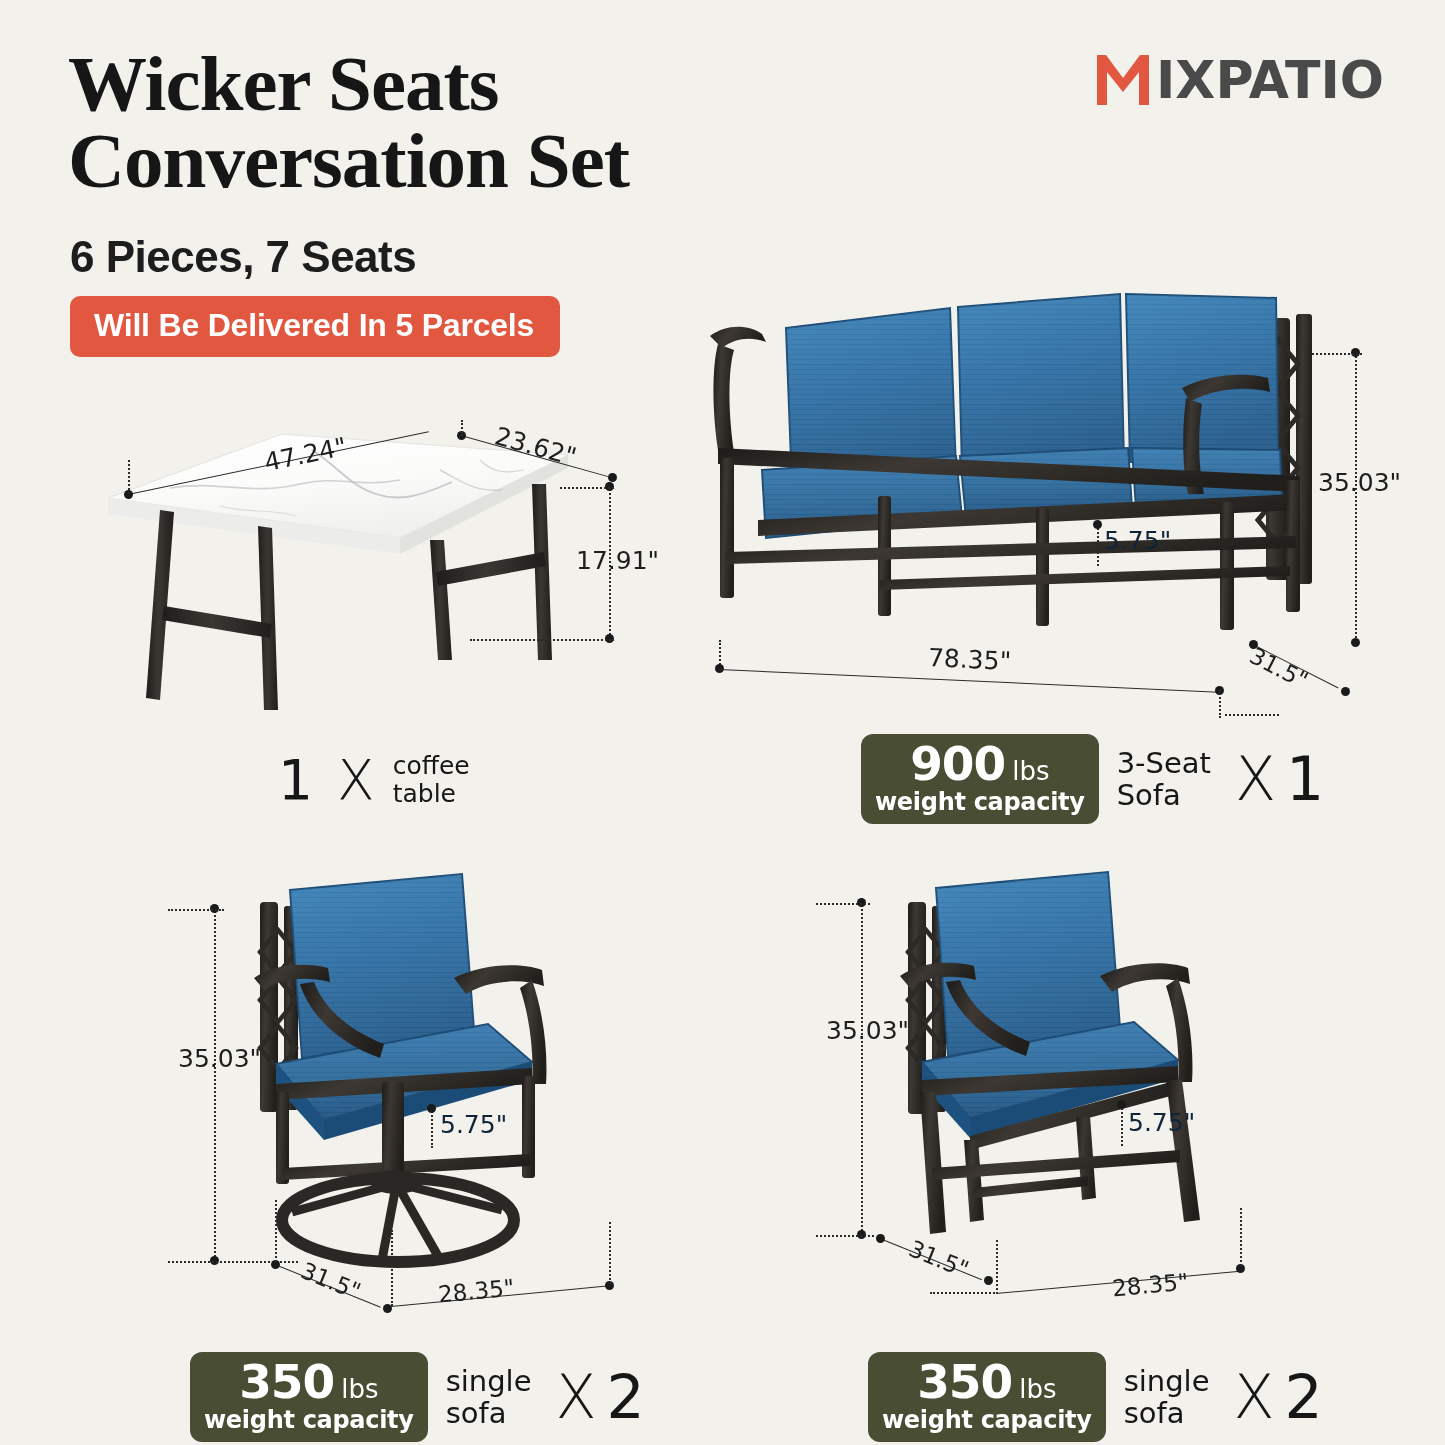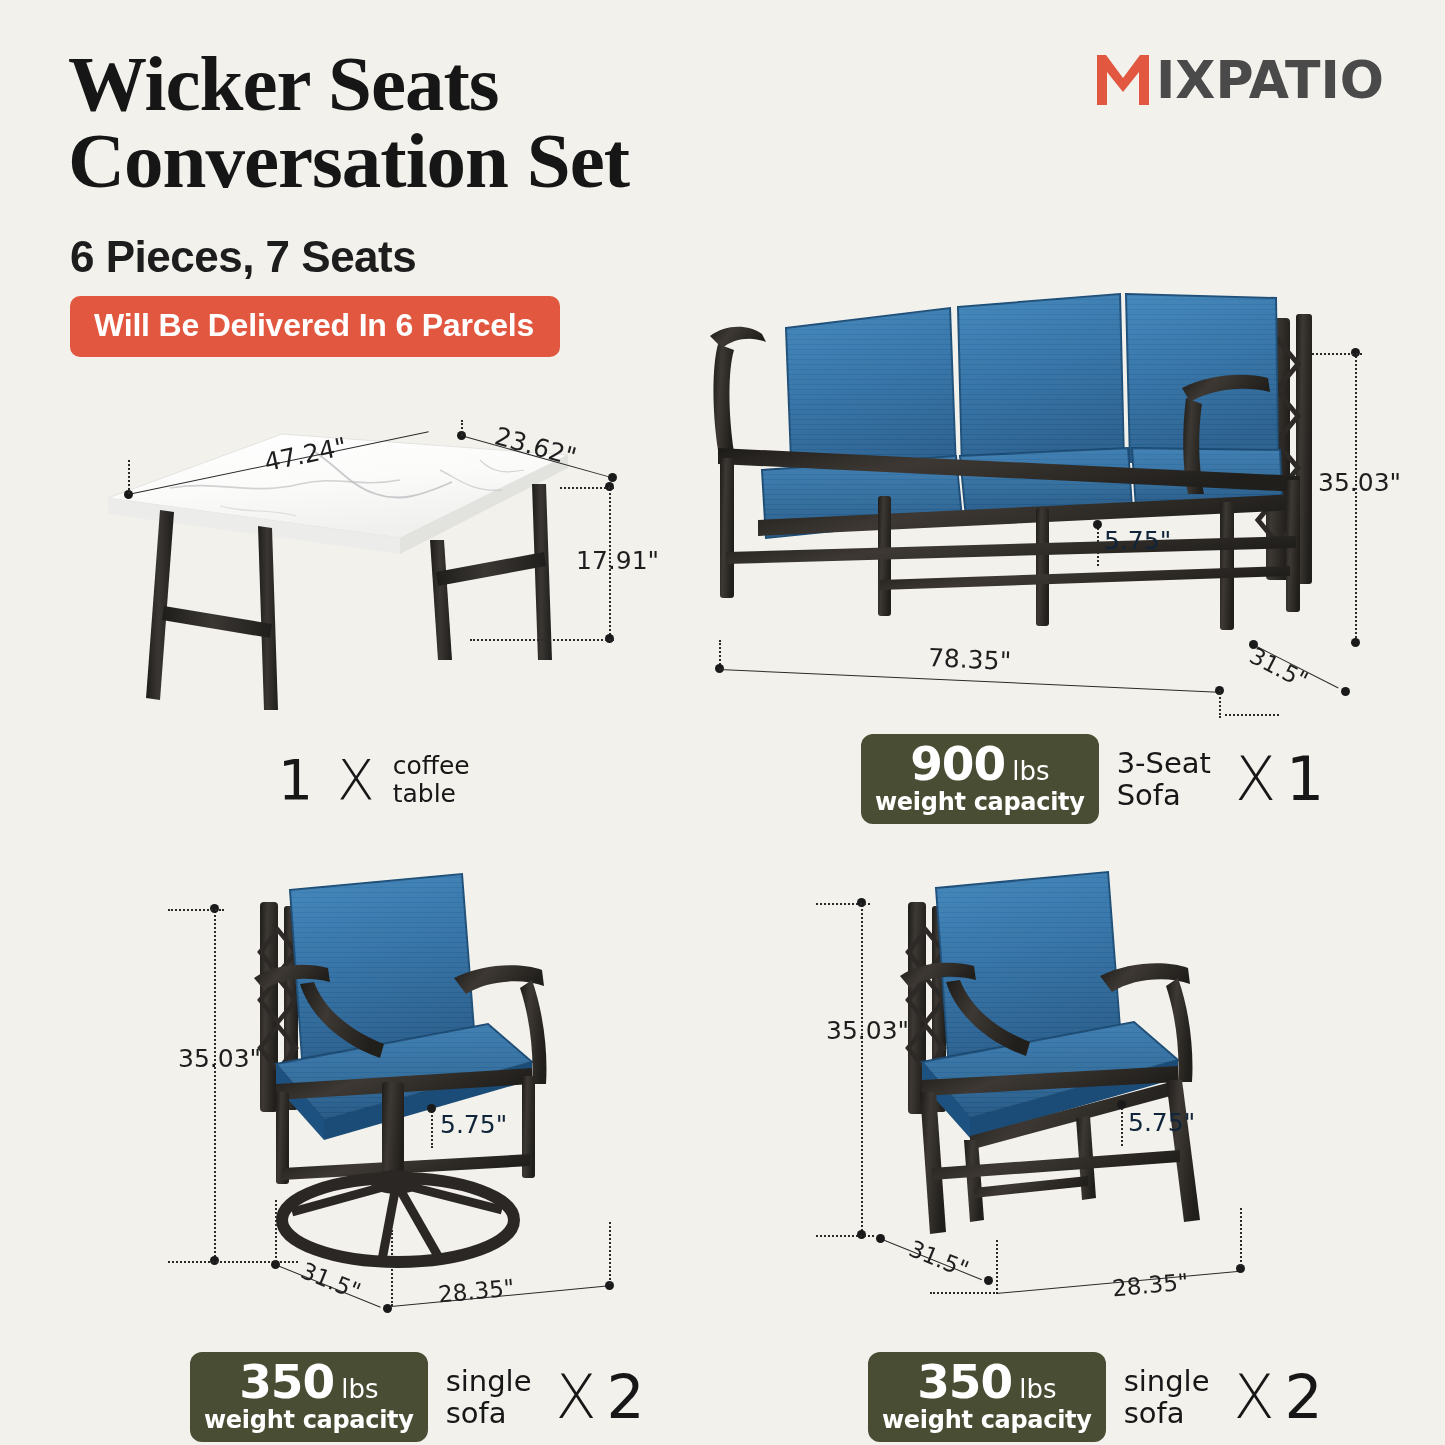--- a/index.html
+++ b/index.html
@@ -84,21 +84,21 @@
 
 <div class="stage">
 
   <div class="title">
     <span class="l1">Wicker Seats</span>
     <span class="l2">Conversation Set</span>
   </div>
 
   <div class="subtitle">6 Pieces, 7 Seats</div>
 
-  <div class="parcel-badge">Will Be Delivered In 6 Parcels</div>
+  <div class="parcel-badge">Will Be Delivered In 5 Parcels</div>
 
   <div class="logo">
     <span>
       <svg class="logo-mark" viewBox="0 0 58 56">
         <path d="M3 3 H12 L29 26 L46 3 H55 V53 H45 V20 L29 40 L13 20 V53 H3 Z" fill="#e2573f"></path>
       </svg>
     </span>
     <span class="logo-word">IXPATIO</span>
   </div>
 

